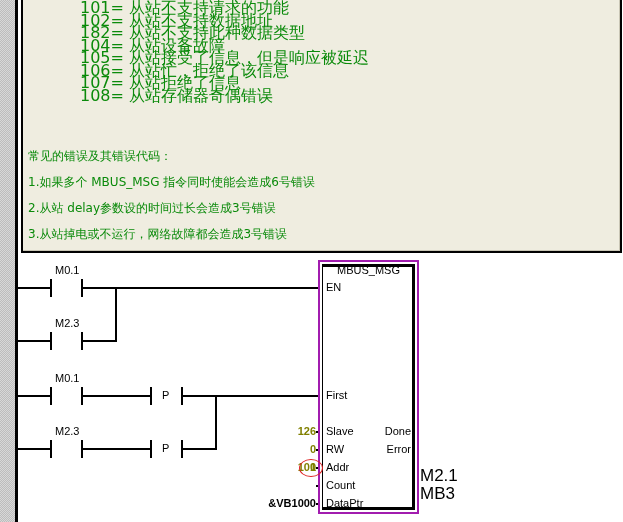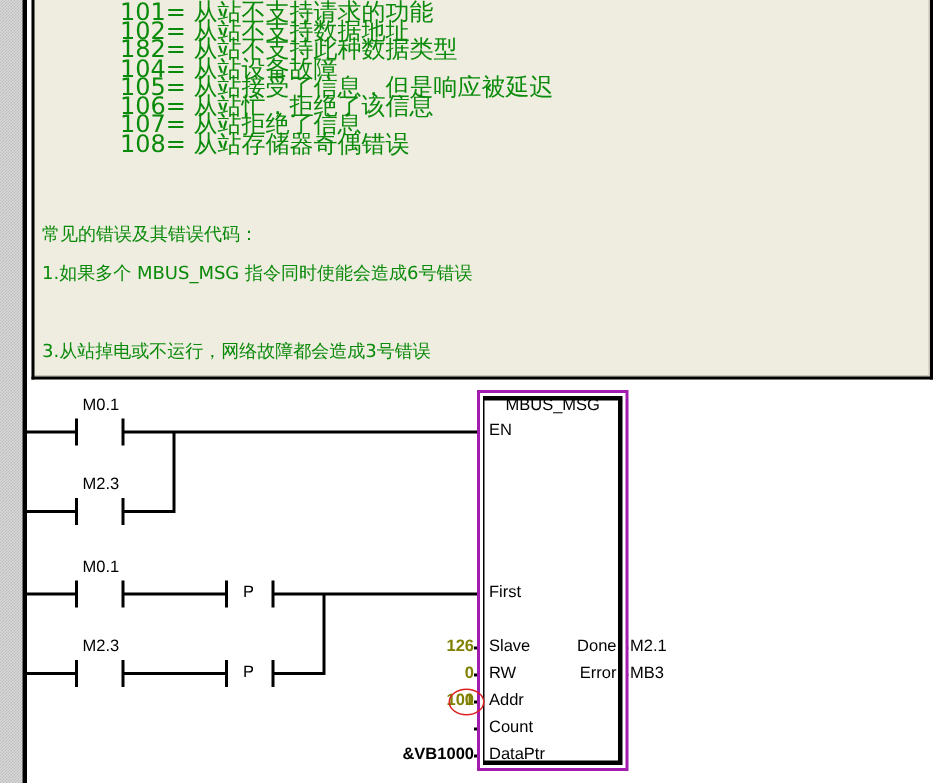--- a/index.html
+++ b/index.html
@@ -58,21 +58,21 @@
     }
     .pin-in { left: 326px; }
     .pin-out { right: 212px; text-align: right; }
     .param {
       position: absolute; right: 307px; text-align: right;
       font-family: "Liberation Sans", sans-serif; font-size: 11px; line-height: 13px; color: #808000; font-weight: bold;
     }
     .param.black { color: #000; }
     .out-param {
       position: absolute; left: 420px;
-      font-family: "Liberation Sans", sans-serif; font-size: 11px; line-height: 13px; color: #000;
+      font-family: "Liberation Sans", sans-serif; font-size: 17px; line-height: 13px; color: #000; margin-top: 44px;
     }
     .highlight-circle {
       position: absolute; left: 299px; top: 459px; width: 22px; height: 16px;
       border: 1px solid #d22; border-radius: 50%;
     }
   </style>
 </head>
 <body>
 
 <div class="gutter"></div>
@@ -84,20 +84,21 @@
     <div class="code-line"><span>102=</span> <span>从站不支持数据地址</span></div>
     <div class="code-line"><span>182=</span> <span>从站不支持此种数据类型</span></div>
     <div class="code-line"><span>104=</span> <span>从站设备故障</span></div>
     <div class="code-line"><span>105=</span> <span>从站接受了信息，但是响应被延迟</span></div>
     <div class="code-line"><span>106=</span> <span>从站忙，拒绝了该信息</span></div>
     <div class="code-line"><span>107=</span> <span>从站拒绝了信息</span></div>
     <div class="code-line"><span>108=</span> <span>从站存储器奇偶错误</span></div>
   </div>
   <div class="common-title">常见的错误及其错误代码：</div>
   <div class="common-item" style="top:176px">1.如果多个 MBUS_MSG 指令同时使能会造成6号错误</div>
+  <div class="common-item" style="top:202px">2.从站 delay参数设的时间过长会造成3号错误</div>
   <div class="common-item" style="top:228px">3.从站掉电或不运行，网络故障都会造成3号错误</div>
 </div>
 
 <svg class="ladder" width="623" height="522">
   <g stroke="#000" stroke-width="2" fill="none">
 
     <line x1="18" y1="288" x2="51" y2="288"></line>
     <line x1="51" y1="279" x2="51" y2="297"></line>
     <line x1="82" y1="279" x2="82" y2="297"></line>
     <line x1="82" y1="288" x2="320" y2="288"></line>

